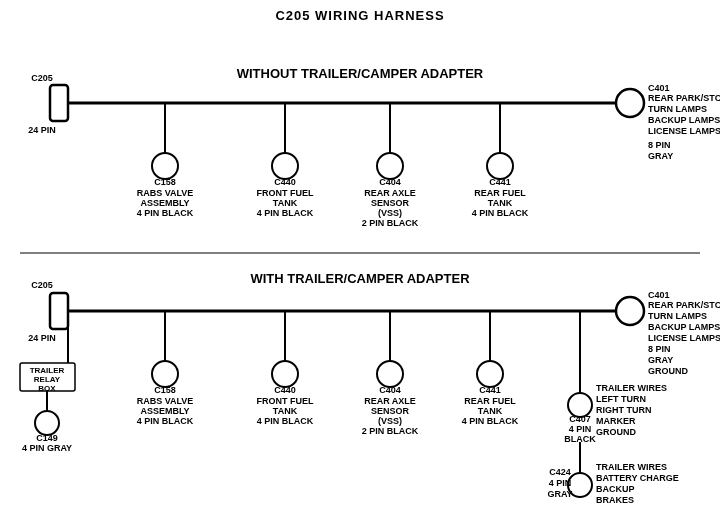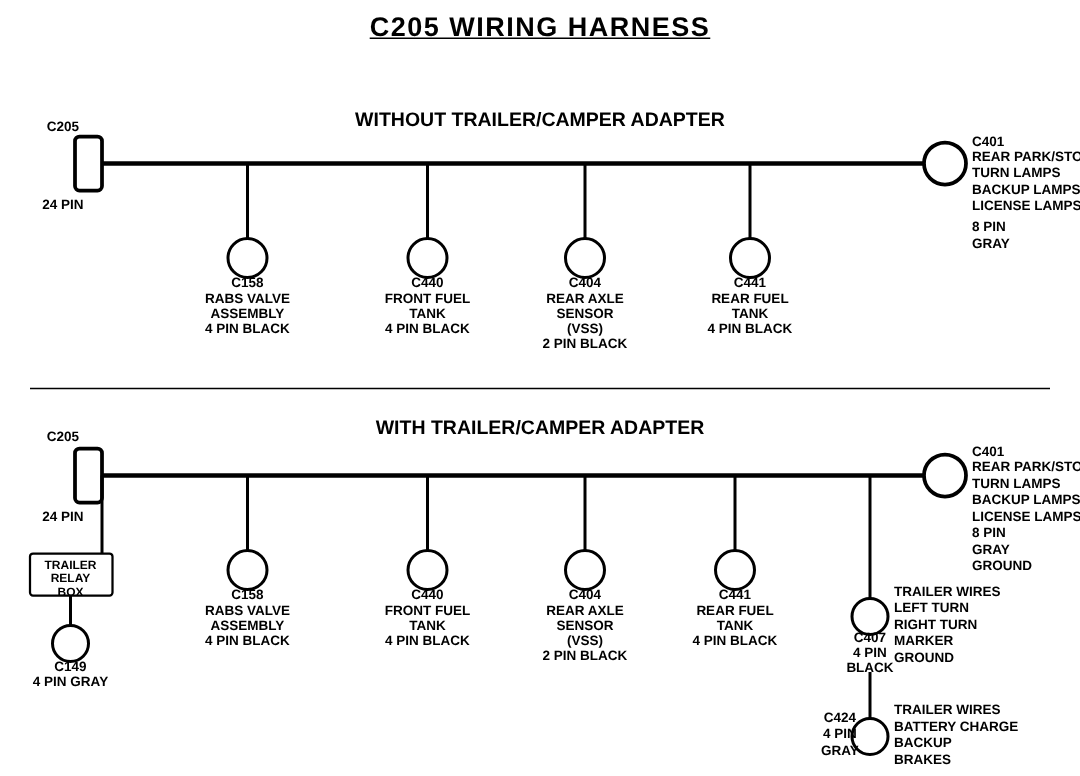--- a/index.html
+++ b/index.html
@@ -7,25 +7,24 @@
       width: 720px;
       height: 517px;
       background: #fff;
       font-family: Arial, sans-serif;
       font-size: 10px;
       overflow: hidden;
       position: relative;
     }
     .page-title {
       text-align: center;
-      font-size: 18px;
+      font-size: 13px;
       font-weight: bold;
       padding-top: 8px;
       letter-spacing: 1px;
-      text-decoration: underline;
     }
     .diagram-area {
       position: relative;
       width: 720px;
       height: 490px;
     }
     svg.diagram-svg {
       position: absolute;
       top: 0; left: 0;
       width: 720px;

